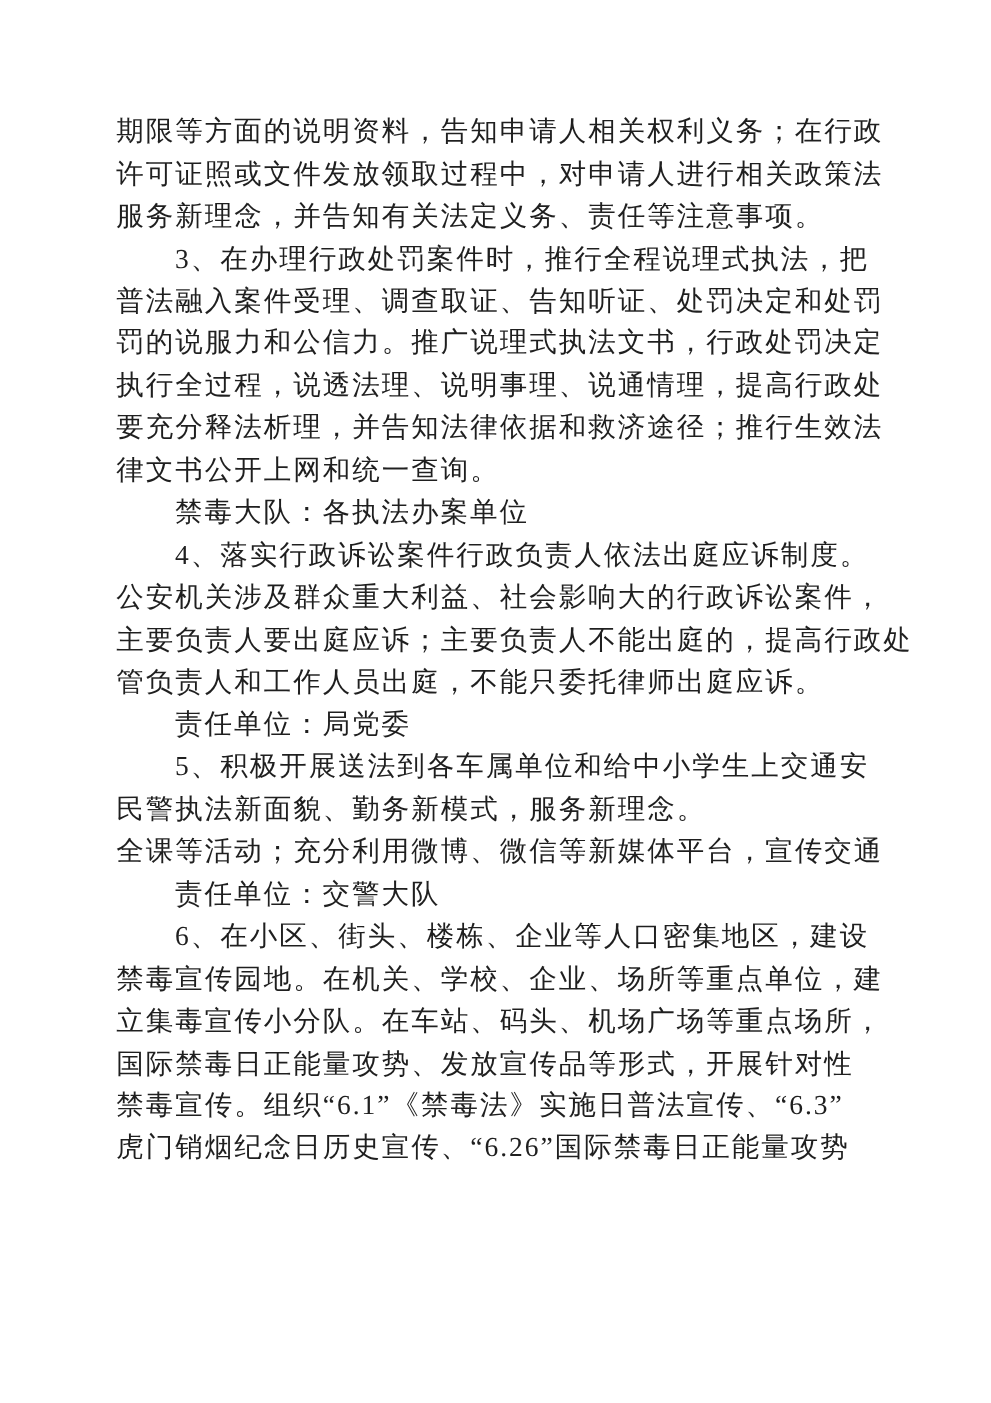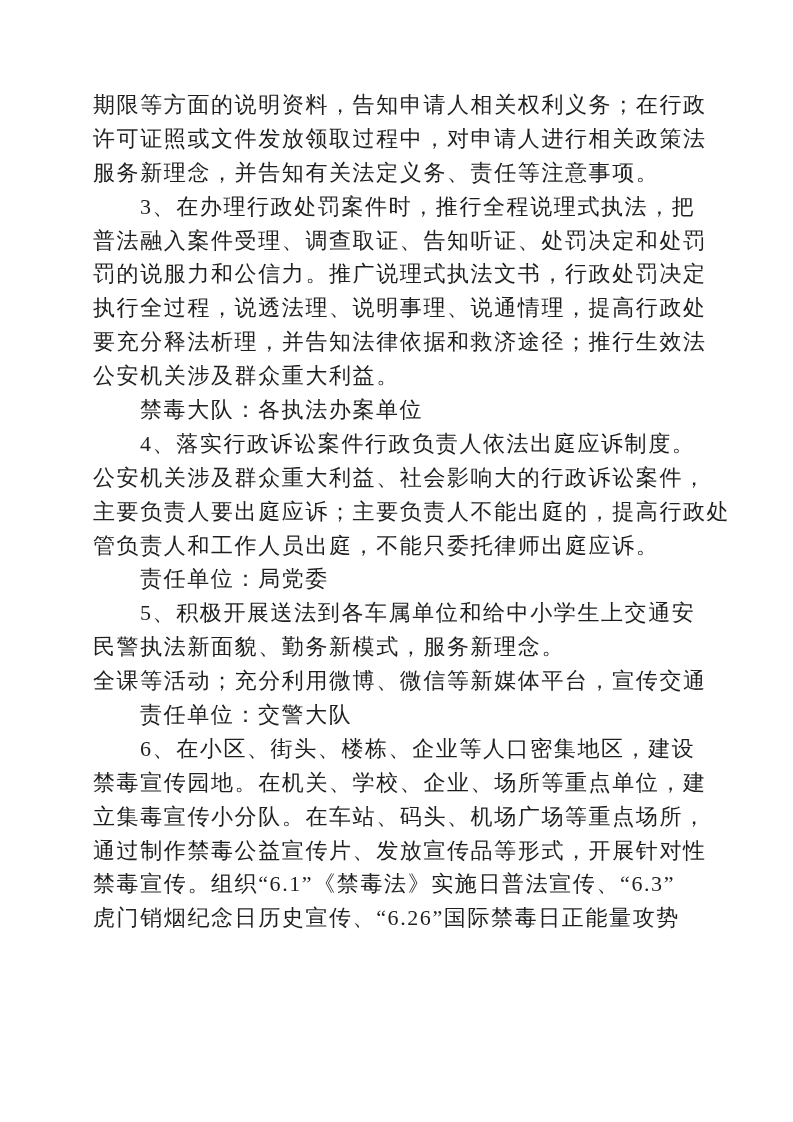--- a/index.html
+++ b/index.html
@@ -44,21 +44,21 @@
         <div class="text-line">期限等方面的说明资料，告知申请人相关权利义务；在行政</div>
         <div class="text-line">许可证照或文件发放领取过程中，对申请人进行相关政策法</div>
         <div class="text-line">服务新理念，并告知有关法定义务、责任等注意事项。</div>
       </div>
       <div>
         <div class="text-line indent">3、在办理行政处罚案件时，推行全程说理式执法，把</div>
         <div class="text-line">普法融入案件受理、调查取证、告知听证、处罚决定和处罚</div>
         <div class="text-line">罚的说服力和公信力。推广说理式执法文书，行政处罚决定</div>
         <div class="text-line">执行全过程，说透法理、说明事理、说通情理，提高行政处</div>
         <div class="text-line">要充分释法析理，并告知法律依据和救济途径；推行生效法</div>
-        <div class="text-line">公安机关涉及群众重大利益。</div>
+        <div class="text-line">律文书公开上网和统一查询。</div>
       </div>
       <div>
         <div class="text-line indent">禁毒大队：各执法办案单位</div>
       </div>
       <div>
         <div class="text-line indent">4、落实行政诉讼案件行政负责人依法出庭应诉制度。</div>
         <div class="text-line">公安机关涉及群众重大利益、社会影响大的行政诉讼案件，</div>
         <div class="text-line">主要负责人要出庭应诉；主要负责人不能出庭的，提高行政处</div>
         <div class="text-line">管负责人和工作人员出庭，不能只委托律师出庭应诉。</div>
       </div>
@@ -70,18 +70,18 @@
         <div class="text-line">民警执法新面貌、勤务新模式，服务新理念。</div>
         <div class="text-line">全课等活动；充分利用微博、微信等新媒体平台，宣传交通</div>
       </div>
       <div>
         <div class="text-line indent">责任单位：交警大队</div>
       </div>
       <div>
         <div class="text-line indent">6、在小区、街头、楼栋、企业等人口密集地区，建设</div>
         <div class="text-line">禁毒宣传园地。在机关、学校、企业、场所等重点单位，建</div>
         <div class="text-line">立集毒宣传小分队。在车站、码头、机场广场等重点场所，</div>
-        <div class="text-line">通过制作禁毒公益宣传片、发放宣传品等形式，开展针对性</div>
+        <div class="text-line">国际禁毒日正能量攻势、发放宣传品等形式，开展针对性</div>
         <div class="text-line">禁毒宣传。组织“6.1”《禁毒法》实施日普法宣传、“6.3”</div>
         <div class="text-line">虎门销烟纪念日历史宣传、“6.26”国际禁毒日正能量攻势</div>
       </div>
     </div>
 </div>
 
 </body></html>

